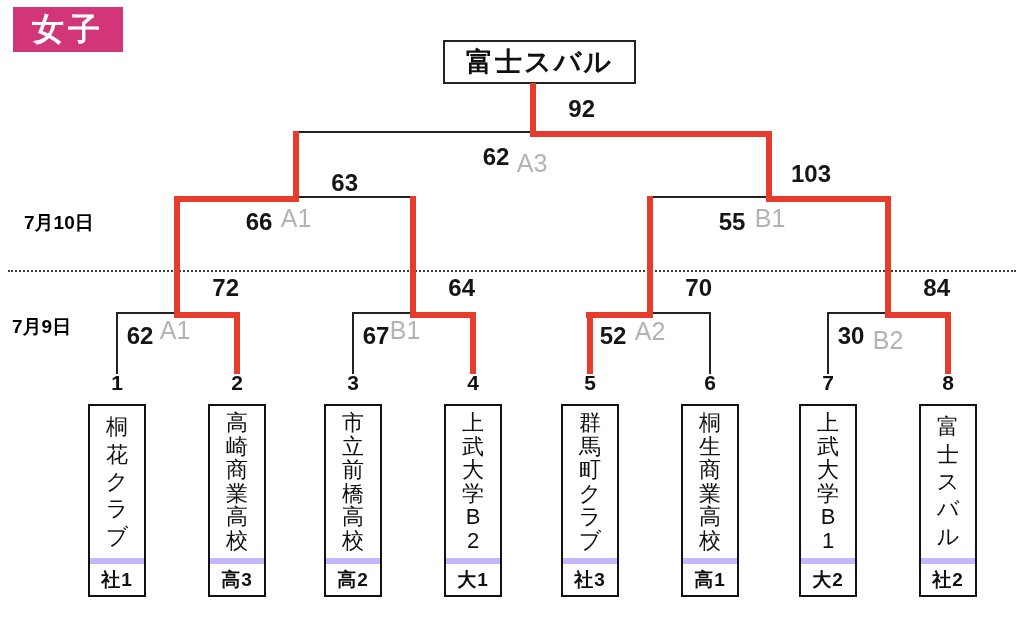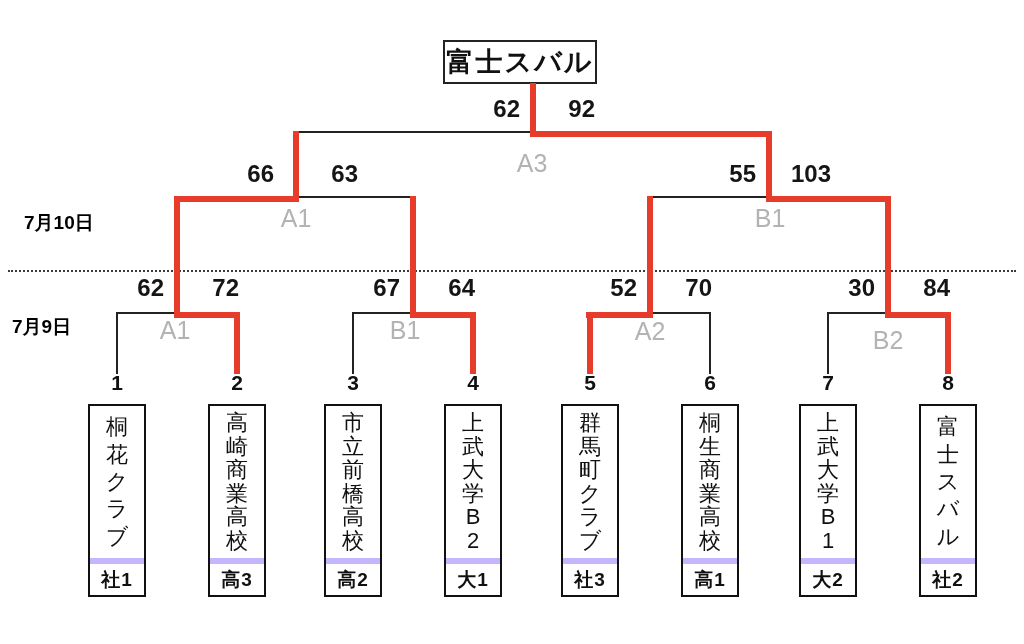--- a/index.html
+++ b/index.html
@@ -15,37 +15,37 @@
     overflow:hidden;color:#111;
   }
   
   .badge{
     position:absolute;left:13px;top:7px;width:110px;height:45px;
     background:var(--accent);color:#fff;font-size:32px;font-weight:bold;
     display:flex;align-items:center;justify-content:center;letter-spacing:4px;
   }
   
   .champ{
-    position:absolute;left:443px;top:40px;width:154px;height:44px;
+    position:absolute;left:443px;top:40px;width:193px;height:44px;
     border:2px solid var(--line);box-sizing:border-box;
     display:flex;align-items:center;justify-content:center;
     font-size:27px;font-weight:600;letter-spacing:2px;
   }
   
   .hline{position:absolute;height:2px;background:var(--line);}
   .vline{position:absolute;width:2px;background:var(--line);}
   .rh{position:absolute;height:6px;background:var(--winner);}
   .rv{position:absolute;width:6px;background:var(--winner);}
   .dotted{
     position:absolute;left:8px;top:270px;width:1008px;height:0;
     border-top:2px dotted #3a3a3a;
   }
   
   .score{position:absolute;font-size:24px;font-weight:600;color:#151515;width:48px;white-space:nowrap;}
-  .sl{text-align:right;}
+  .sl{text-align:center;margin-top:48px;}
   .sr{text-align:right;}
   .mlabel{position:absolute;font-size:25px;color:var(--mlabel);width:70px;text-align:center;font-weight:500;}
   .date{position:absolute;font-size:19px;font-weight:bold;color:#000;white-space:nowrap;}
   .num{position:absolute;top:371px;width:30px;text-align:center;font-size:21px;font-weight:600;}
   
   .tbox{
     position:absolute;top:404px;width:58px;height:193px;
     border:2px solid #111;box-sizing:border-box;background:#fff;
     display:flex;flex-direction:column;
   }
@@ -58,20 +58,21 @@
     border-top:6px solid #c4b5fd;height:31px;flex:0 0 31px;
     display:flex;align-items:center;justify-content:center;
     font-size:19px;font-weight:600;letter-spacing:1px;
   }
 </style>
 </head>
 <body>
 
 <div class="stage">
 
+  <div class="badge">女子</div>
   <div class="champ">富士スバル</div>
 
   <div class="date" style="left:24px;top:210px">7月10日</div>
   <div class="date" style="left:12px;top:314px">7月9日</div>
   <div class="dotted"></div>
 
   <div class="hline" style="left:295px;top:131px;width:237px"></div>
   <div class="hline" style="left:296px;top:196px;width:117px"></div>
   <div class="hline" style="left:650px;top:196px;width:119px"></div>
   <div class="hline" style="left:117px;top:312px;width:60px"></div>
@@ -99,22 +100,22 @@
   <div class="rh" style="left:410px;top:312px;width:66px"></div>
   <div class="rv" style="left:470px;top:312px;height:62px"></div>
   <div class="rv" style="left:647px;top:196px;height:122px"></div>
   <div class="rh" style="left:586px;top:312px;width:67px"></div>
   <div class="rv" style="left:587px;top:312px;height:62px"></div>
 
   <div class="score sl" style="left:472px;top:95px">62</div>
   <div class="score sr" style="left:547px;top:95px">92</div>
   <div class="mlabel" style="left:497px;top:149px">A3</div>
 
-  <div class="score sl" style="left:226px;top:160px">66</div>
-  <div class="score sr" style="left:310px;top:160px">63</div>
+  <div class="score sl" style="left:235px;top:160px">66</div>
+  <div class="score sr" style="left:310px;top:169px">63</div>
   <div class="mlabel" style="left:261px;top:204px">A1</div>
   <div class="score sl" style="left:708px;top:160px">55</div>
   <div class="score sr" style="left:783px;top:160px">103</div>
   <div class="mlabel" style="left:735px;top:204px">B1</div>
 
   <div class="score sl" style="left:116px;top:274px">62</div>
   <div class="score sr" style="left:191px;top:274px">72</div>
   <div class="mlabel" style="left:140px;top:316px">A1</div>
   <div class="score sl" style="left:352px;top:274px">67</div>
   <div class="score sr" style="left:427px;top:274px">64</div>

